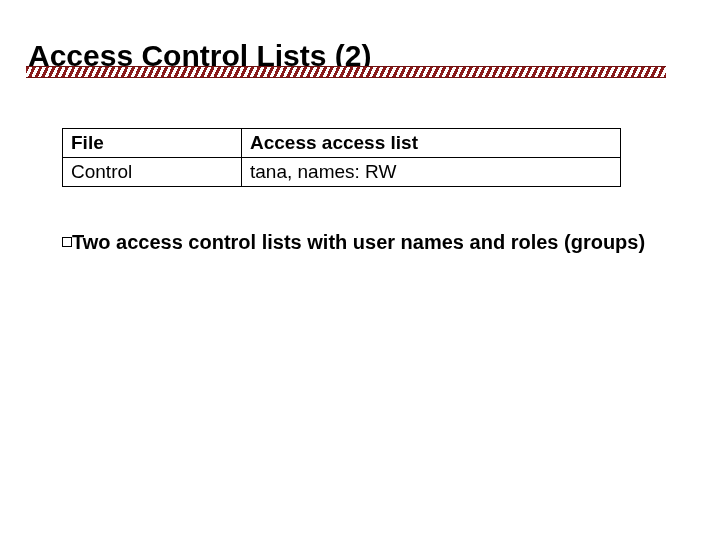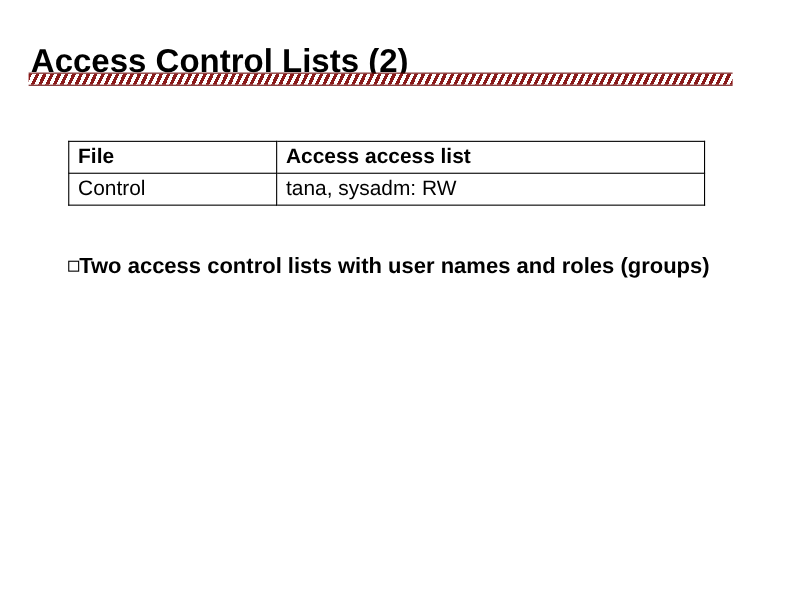--- a/index.html
+++ b/index.html
@@ -47,21 +47,21 @@
     left: 62px;
     top: 128px;
   }
   table.acl {
     border-collapse: collapse;
     font-family: Arial, Helvetica, sans-serif;
     font-size: 19px;
   }
   table.acl th, table.acl td {
     border: 1px solid #000;
-    padding: 3px 20px 3px 8px;
+    padding: 3px 10px 3px 8px;
     text-align: left;
     font-weight: normal;
   }
   table.acl th {
     font-weight: bold;
   }
   .col-file { width: 160px; }
   .col-acl  { width: 360px; }
   .bullets {
     position: absolute;
@@ -99,21 +99,21 @@
 
   <div class="tablewrap">
     <table class="acl">
       <tbody>
           <tr>
         <th class="col-file">File</th>
         <th class="col-acl">Access access list</th>
       </tr>
       <tr>
         <td>Control</td>
-        <td>tana, sysadm: RW</td>
+        <td>tana, names: RW</td>
       </tr>
     </tbody>
       </table>
   </div>
 
   <div class="bullets">
     <div class="bullet-row">
       <div class="bullet-mark"></div>
       <div class="bullet-text">Two access control lists with user names and roles (groups)</div>
     </div>

